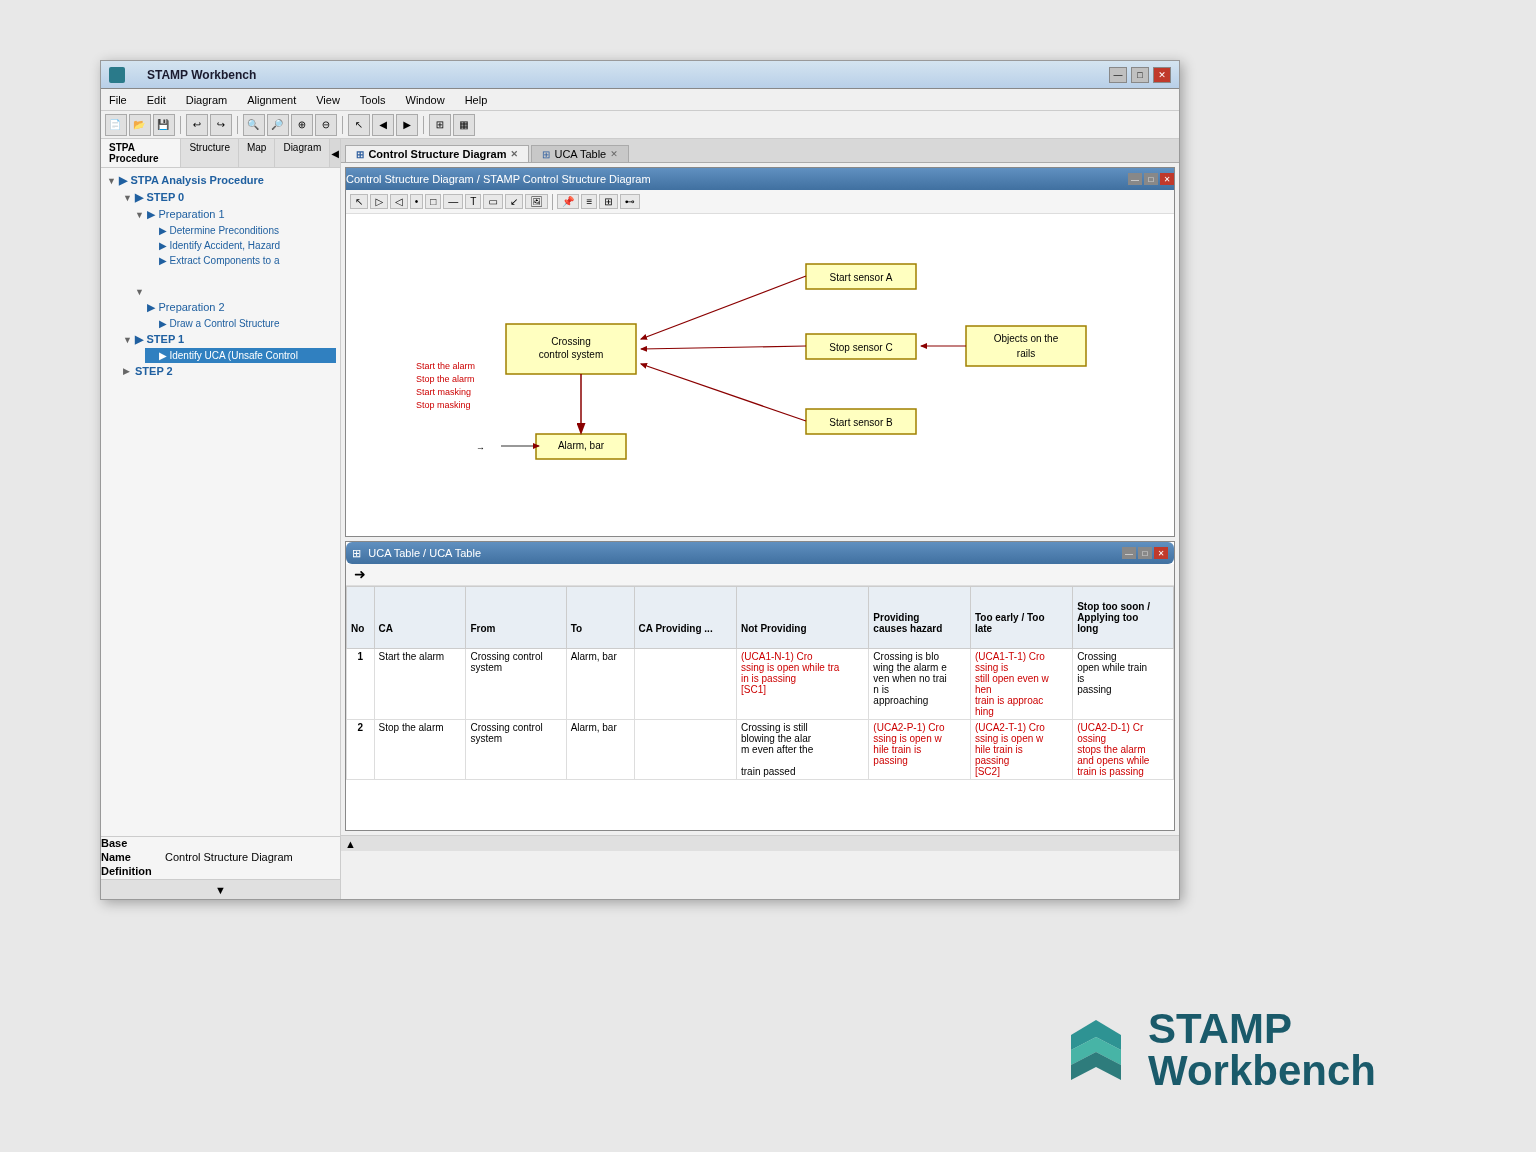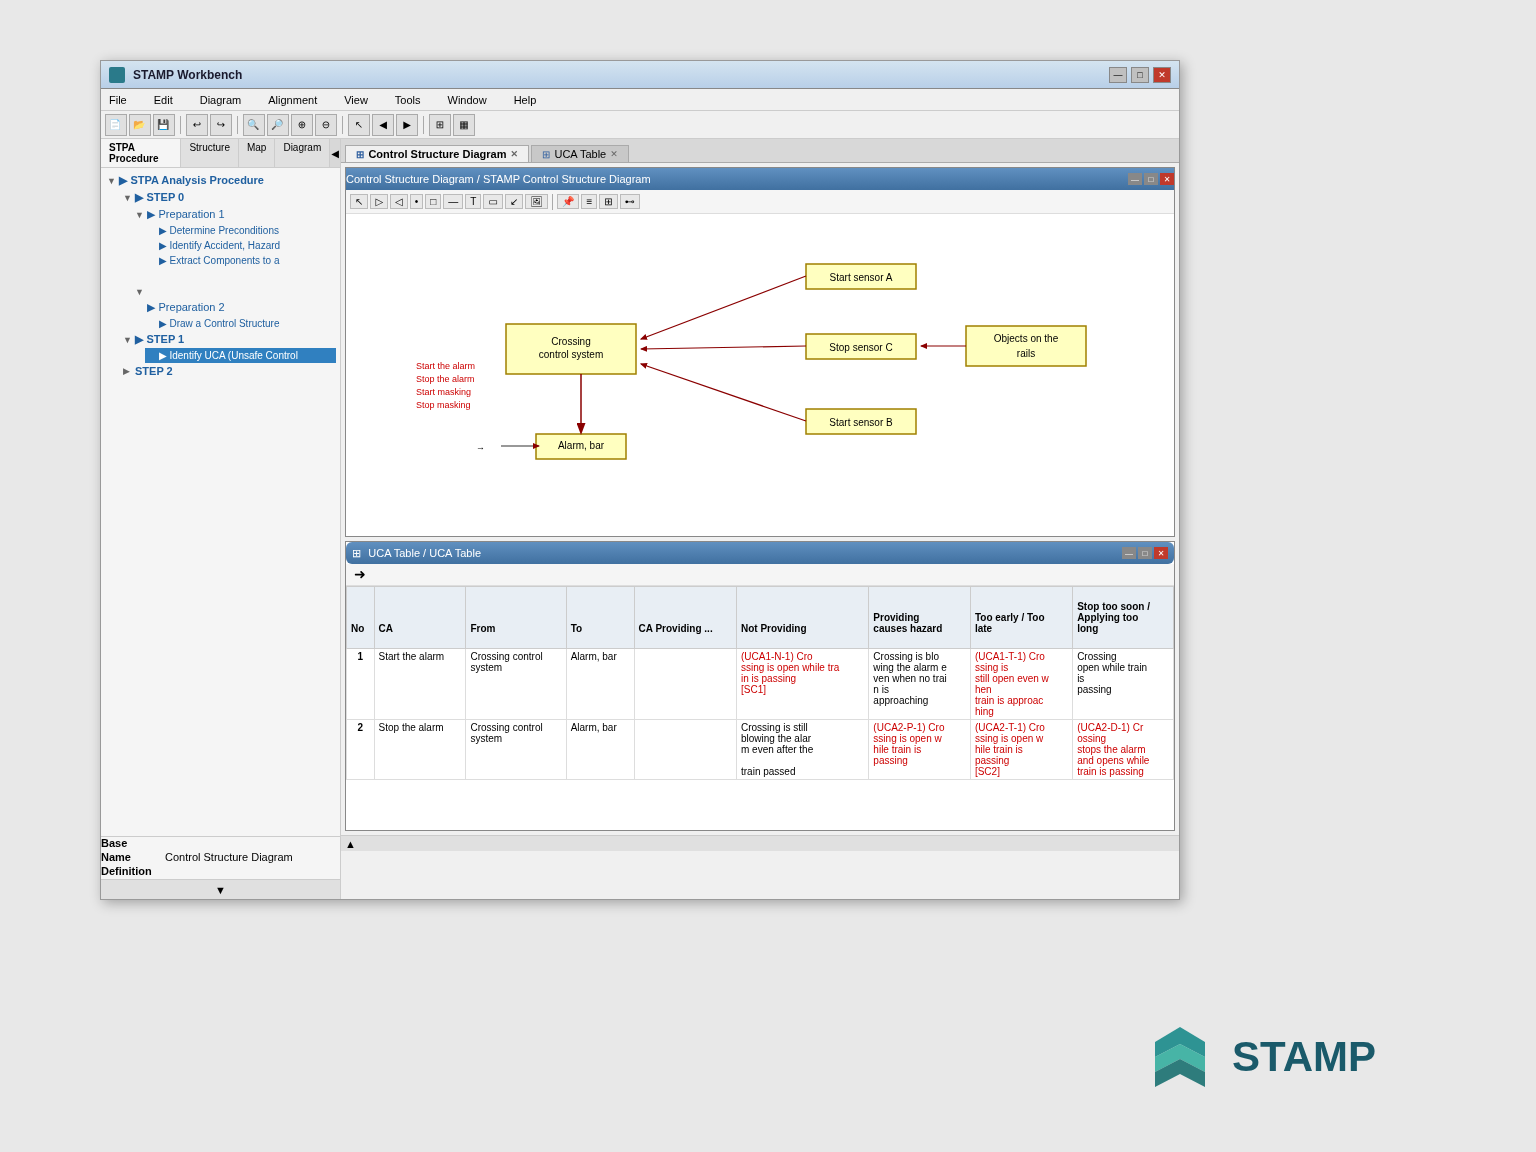--- a/index.html
+++ b/index.html
@@ -42,21 +42,21 @@
       align-items: center;
       justify-content: space-between;
       background: linear-gradient(to bottom, #d4e4f0, #b8cfe8);
       padding: 4px 8px;
       height: 28px;
       border-bottom: 1px solid #888;
     }
     .title-bar-left {
       display: flex;
       align-items: center;
-      gap: 8px;
+      gap: 22px;
       font-size: 12px;
       font-weight: bold;
       color: #1a1a2e;
     }
     .title-bar-icon {
       width: 16px;
       height: 16px;
       background: #2a7a8a;
       border-radius: 2px;
       display: inline-block;
@@ -77,21 +77,21 @@
       font-size: 9px;
     }
     .win-btn.close { background: #c0392b; color: white; }
 
     
     .menu-bar {
       display: flex;
       align-items: center;
       background: #f0f0f0;
       padding: 2px 4px;
-      gap: 19px;
+      gap: 12px;
       border-bottom: 1px solid #ccc;
       height: 22px;
       font-size: 11px;
     }
     .menu-item {
       cursor: pointer;
       padding: 1px 4px;
     }
 
     
@@ -716,14 +716,15 @@
   <svg class="logo-icon" viewBox="0 0 80 70">
 
     <polygon points="40,5 65,20 65,35 40,22 15,35 15,20" fill="#1a8a8a" opacity="0.9"></polygon>
 
     <polygon points="40,22 65,35 65,50 40,37 15,50 15,35" fill="#2aaa9a" opacity="0.85"></polygon>
 
     <polygon points="40,37 65,50 65,65 40,52 15,65 15,50" fill="#1a7070" opacity="0.9"></polygon>
   </svg>
   <div>
     <div class="logo-text-stamp">STAMP</div>
+    <div class="logo-text-wb">Workbench</div>
   </div>
 </div>
 
 </body></html>

